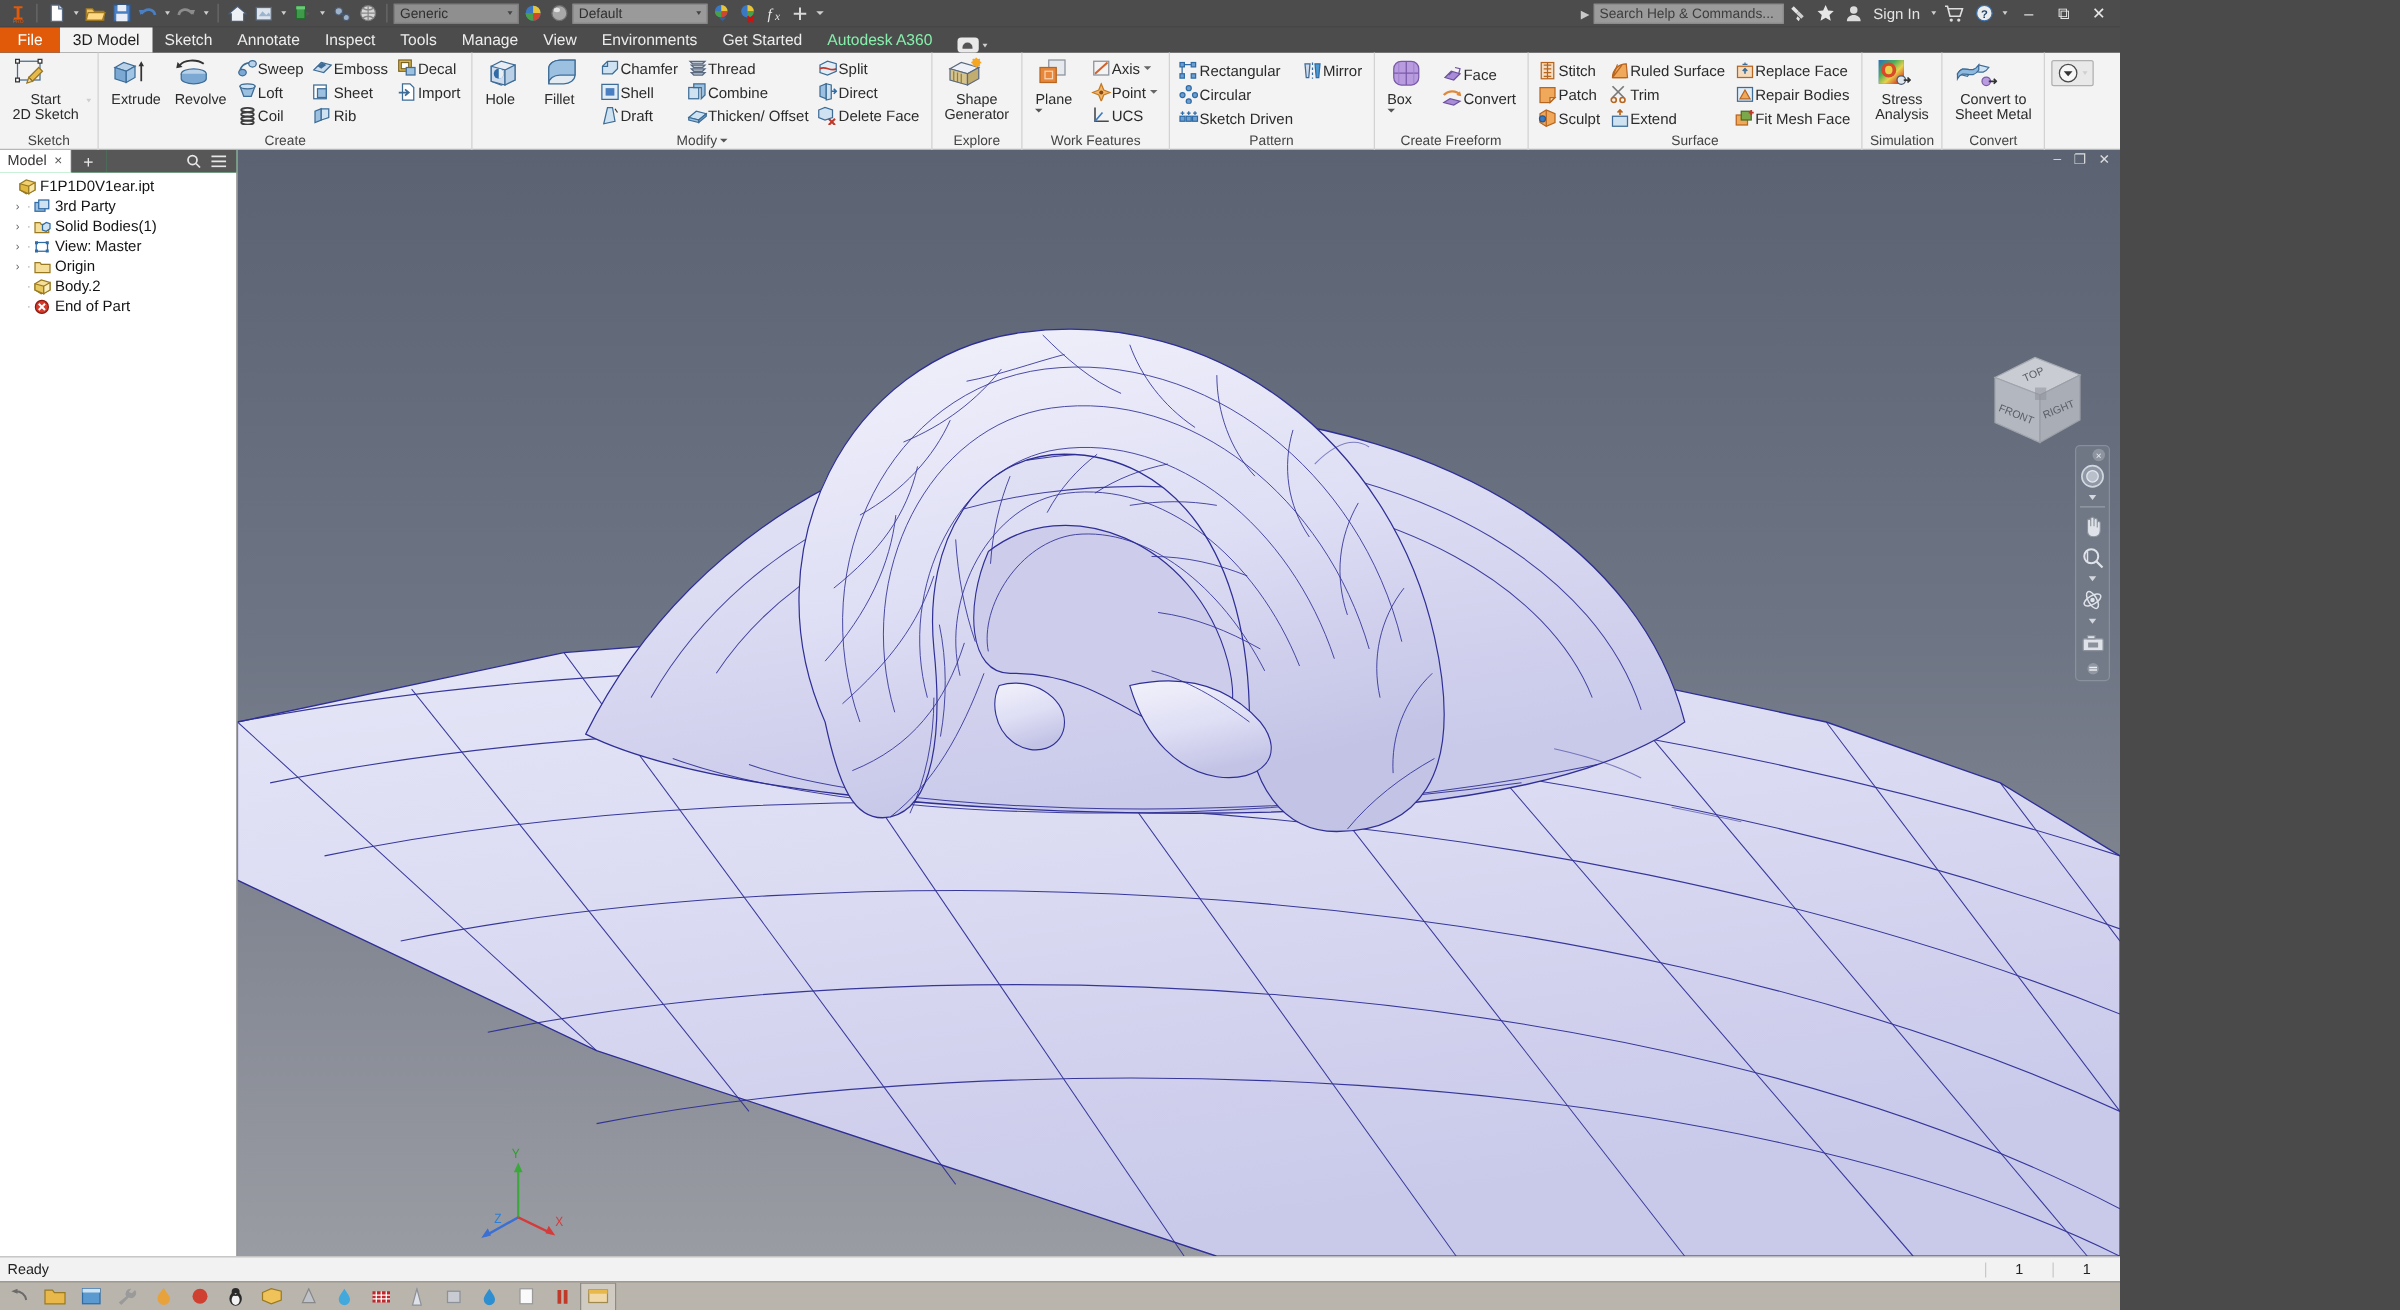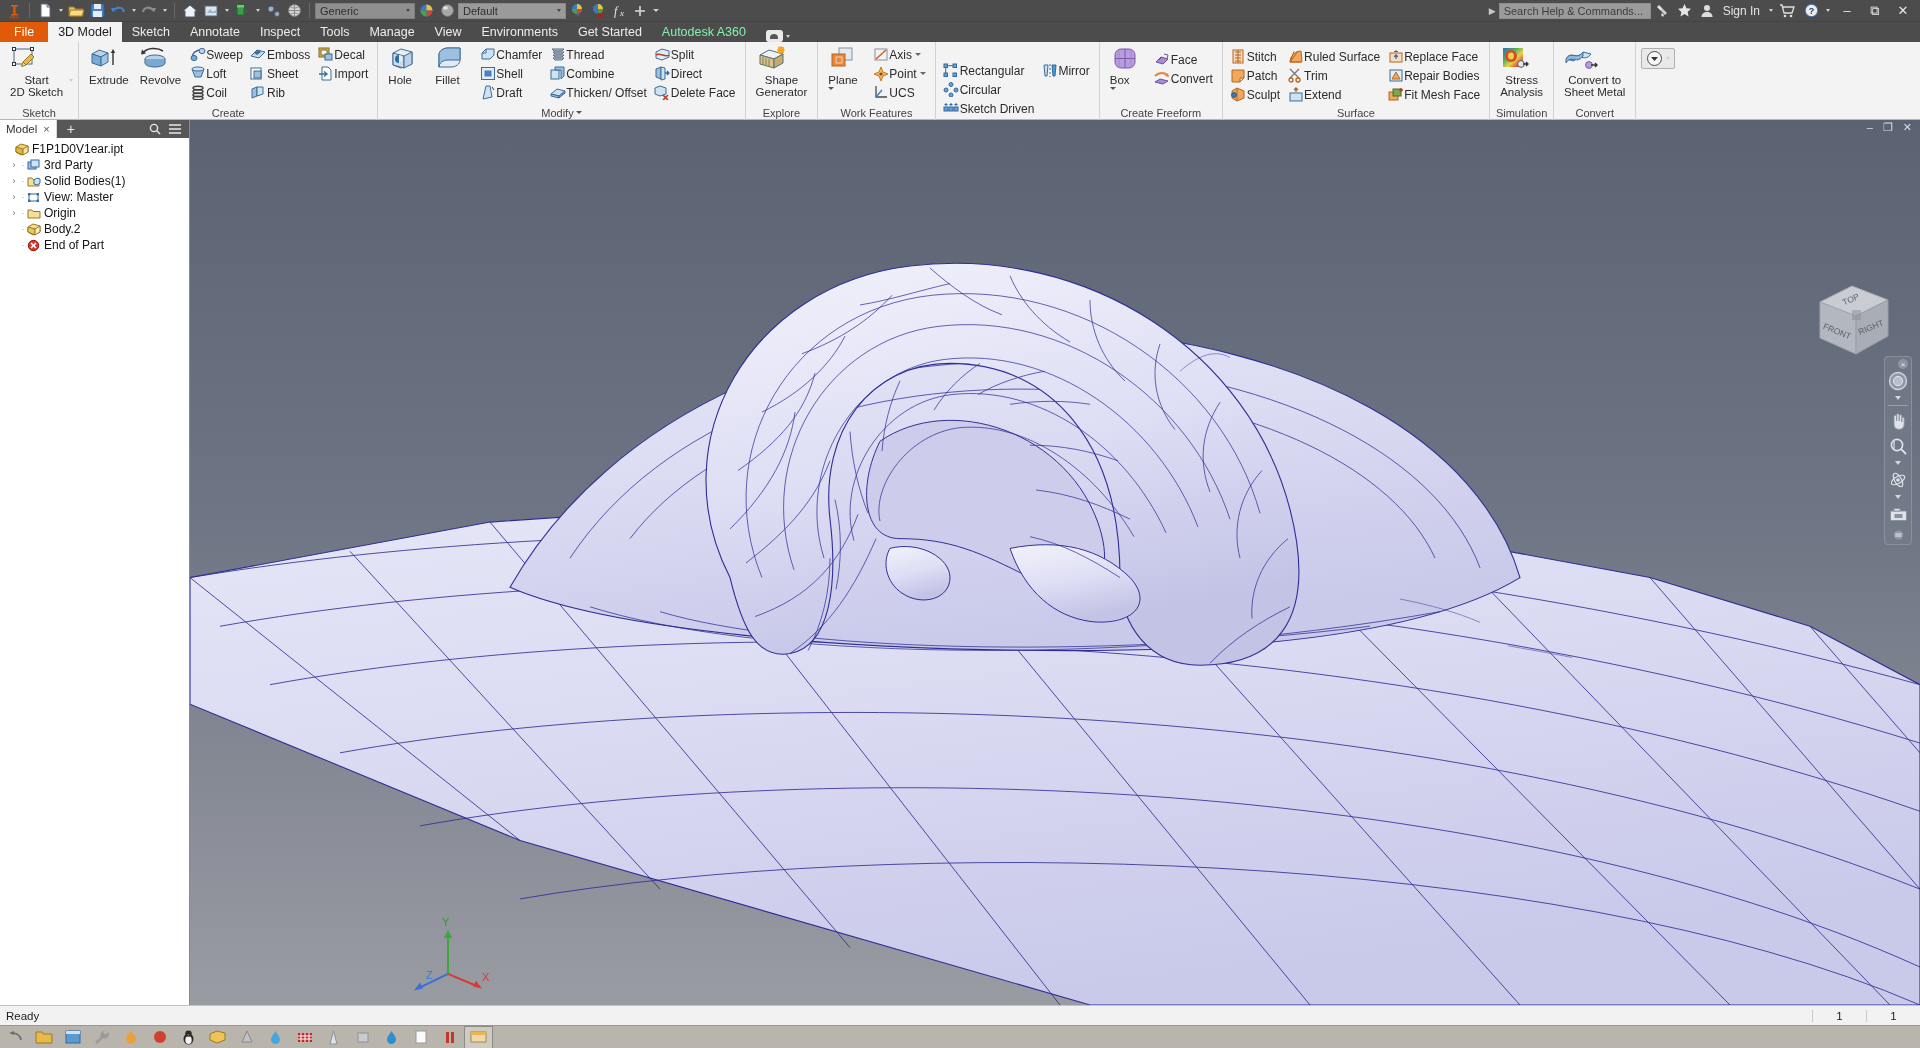--- a/index.html
+++ b/index.html
@@ -4,21 +4,21 @@
 <style>
   * { box-sizing: border-box; margin:0; padding:0; }
   html,body{ width:1920px; height:1048px; overflow:hidden; }
   body{
     font-family:"Liberation Sans", sans-serif;
     font-size:12.5px;
     background:#4a4a4a;
     color:#e8e8e8;
     -webkit-font-smoothing:antialiased;
   }
-  .app{ width:1920px; height:1048px; position:relative; display:flex; flex-direction:column; }
+  .app{ width:1696px; height:1048px; position:relative; display:flex; flex-direction:column; }
 
   
   .titlebar{
     height:22px; background:#4c4c4c; display:flex; align-items:center;
     position:relative; flex:none;
     border-bottom:1px solid #444;
   }
   .qat{ display:flex; align-items:center; height:22px; padding-left:4px; gap:1px; }
   .qat .qbtn{
     width:20px; height:20px; display:flex; align-items:center; justify-content:center;
@@ -697,21 +697,21 @@
                 </svg>
             </div>
             <span>UCS</span>
           </div>
         </div>
       </div>
       <div class="plabel">Work Features</div>
     </div>
 
     <div class="panel">
-      <div class="body" style="padding-top:18px">
+      <div class="body" style="padding-top:4px">
         <div class="col">
           <div class="small">
             <div class="ic">
               <svg width="16" height="15" viewBox="0 0 16 15">
                   <g fill="#6f9fd0" stroke="#2f6ba6">
                     <rect x="1" y="1" width="3.5" height="3.5"></rect>
                     <rect x="10" y="1" width="3.5" height="3.5"></rect>
                     <rect x="1" y="10" width="3.5" height="3.5"></rect>
                     <rect x="10" y="10" width="3.5" height="3.5"></rect>
                   </g>

